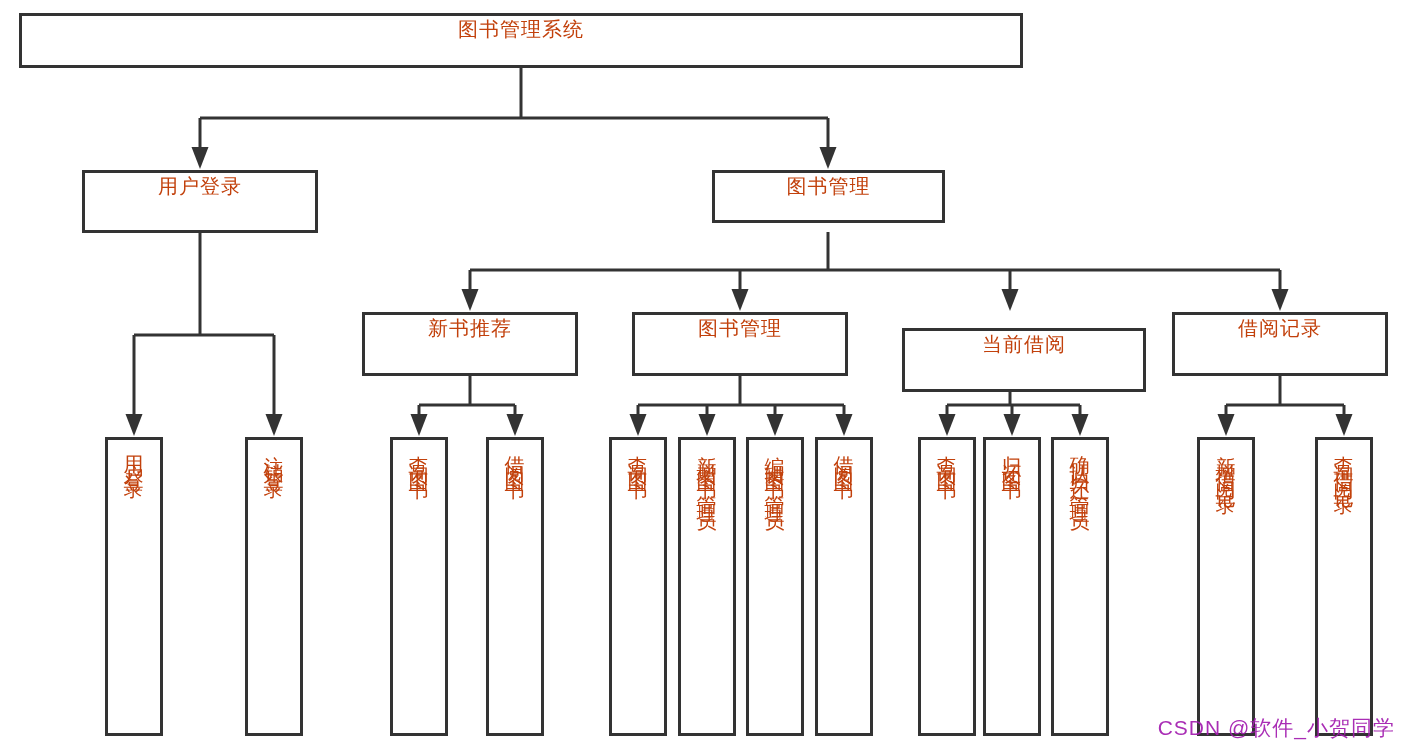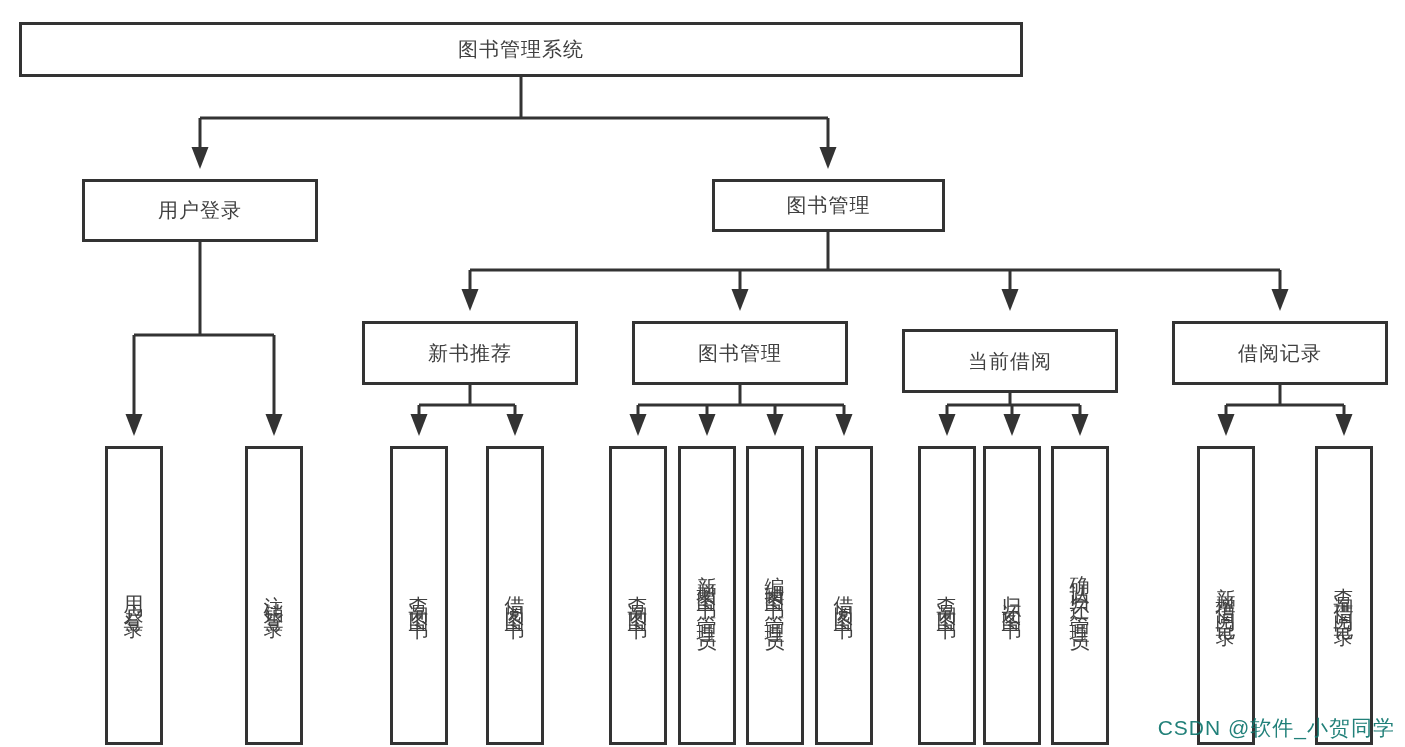--- a/index.html
+++ b/index.html
@@ -15,64 +15,63 @@
     position: absolute;
     left: 0; top: 0;
     width: 1405px; height: 747px;
     pointer-events: none;
   }
   .box {
     position: absolute;
     box-sizing: border-box;
     background: #ffffff;
     border: 3px solid #333333;
-    color: #404040;
+    color: #c2410c;
     display: flex;
-    align-items: center;
+    align-items: flex-start;
     justify-content: center;
     font-size: 20px;
     letter-spacing: 1px;
-    margin-top: 9px;
   }
   .leaf { font-size: 20px; }
   .leaf .vtext {
     writing-mode: vertical-rl;
     text-orientation: mixed;
     line-height: 1;
     letter-spacing: 8px;
     white-space: nowrap;
   }
   
   .n-root   { left: 19px;   top: 13px;  width: 1004px; height: 55px; }
   .n-l1a    { left: 82px;   top: 170px; width: 236px;  height: 63px; }
   .n-l1b    { left: 712px;  top: 170px; width: 233px;  height: 53px; }
   .n-l2a    { left: 362px;  top: 312px; width: 216px;  height: 64px; }
   .n-l2b    { left: 632px;  top: 312px; width: 216px;  height: 64px; }
-  .n-l2c    { left: 902px;  top: 320px; width: 216px;  height: 64px; }
+  .n-l2c    { left: 902px;  top: 328px; width: 244px;  height: 64px; }
   .n-l2d    { left: 1172px; top: 312px; width: 216px;  height: 64px; }
   .leaf     { top: 437px; width: 58px; height: 299px; }
   .lf-1a { left: 105px; }
   .lf-1b { left: 245px; }
   .lf-2a { left: 390px; }
   .lf-2b { left: 486px; }
   .lf-3a { left: 609px; }
   .lf-3b { left: 678px; }
   .lf-3c { left: 746px; }
   .lf-3d { left: 815px; }
   .lf-4a { left: 918px; }
   .lf-4b { left: 983px; }
   .lf-4c { left: 1051px; }
   .lf-5a { left: 1197px; }
   .lf-5b { left: 1315px; }
   .watermark {
     position: absolute;
     right: 10px;
     top: 714px;
     font-size: 21px;
-    color: #0f766e;
+    color: #a21caf;
     opacity: 0.92;
     letter-spacing: 1px;
     z-index: 5;
   }
 </style>
 </head>
 <body>
 
 <div class="stage">
 

